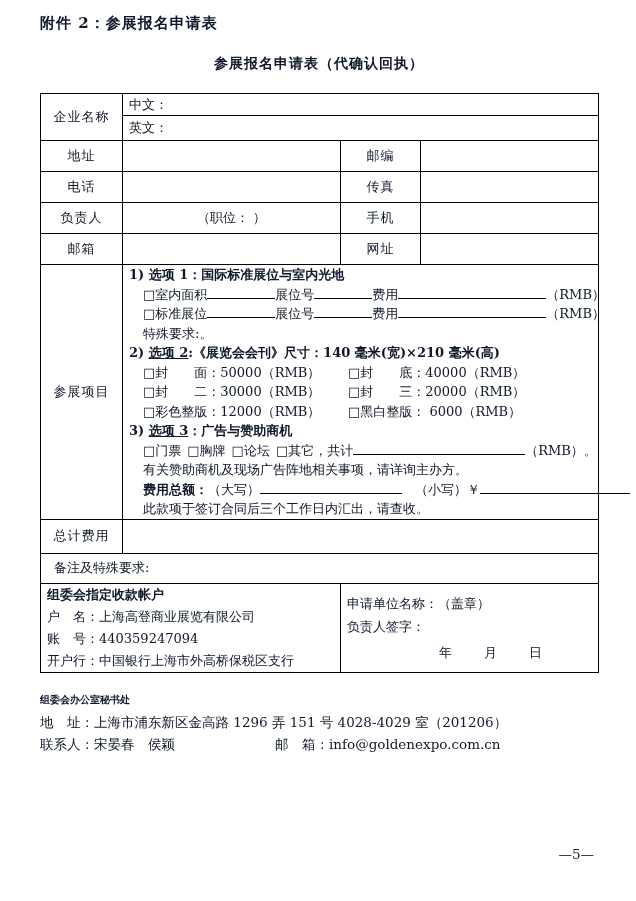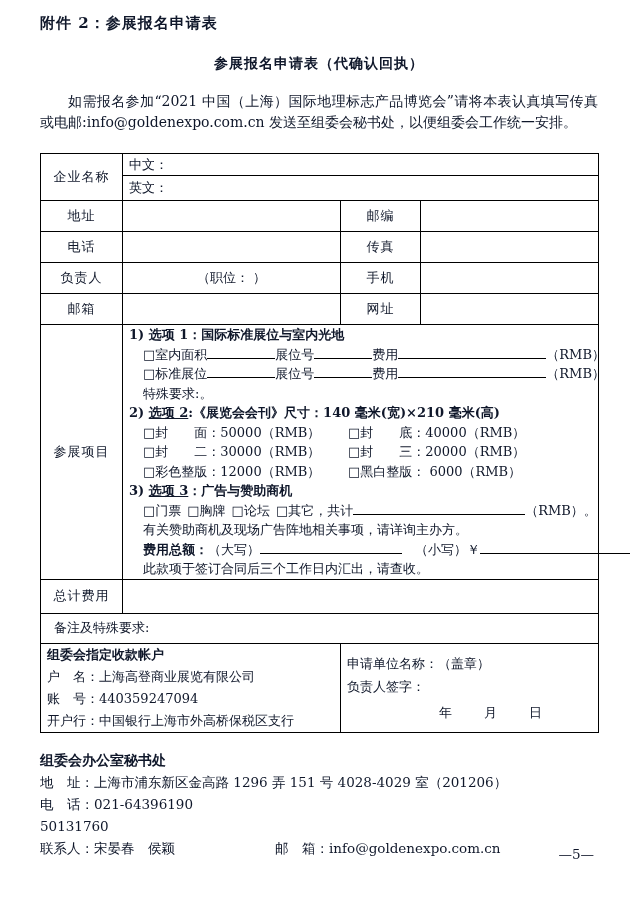--- a/index.html
+++ b/index.html
@@ -38,35 +38,34 @@
   .price-row { display:flex; margin-left:14px; }
   .price-left { width:205px; }
   .cb-group { margin-right:6px; }
   .bold { font-weight:bold; }
 
   td.bank-cell { vertical-align:top; padding:6px 10px; line-height:22px; }
   td.apply-cell { vertical-align:top; padding:9px 12px; line-height:23px; }
   .date-line { margin-left:92px; margin-top:3px; letter-spacing:2px; }
 
   .footer { margin-top:16px; font-size:13.5px; line-height:22px; }
-  .footer-heading { font-weight:bold; font-size:14px; }
+  .footer-heading { font-weight:bold; font-size:10px; }
   .footer-row { display:flex; }
   .footer-col-left { width:235px; }
   .page-number { position:absolute; top:846px; right:42px; font-size:13.5px; }
 </style>
 </head>
 <body>
 
 <div class="page">
 
   <div class="attachment-title">附件 2：参展报名申请表</div>
 
   <div class="main-title">参展报名申请表（代确认回执）</div>
 
-  <p class="intro">如需报名参加“2021 中国（上海）国际地理标志产品博览会”请将本表认真填写传真或电邮:info@goldenexpo.com.cn 发送至组委会秘书处，以便组委会工作统一安排。</p>
 
   <table class="form">
     <colgroup>
       <col style="width:82px">
         <col style="width:218px">
         <col style="width:80px">
         <col style="width:178px">
     </colgroup>
 
     <tbody>
@@ -180,21 +179,20 @@
         <div class="date-line">年　　月　　日</div>
       </td>
     </tr>
   </tbody>
     </table>
 
   <div class="footer">
     <div class="footer-heading">组委会办公室秘书处</div>
     <div>地　址：上海市浦东新区金高路 1296 弄 151 号 4028-4029 室（201206）</div>
     <div class="footer-row">
-      <span class="footer-col-left">电　话：021-64396190　50131760</span>
     </div>
     <div class="footer-row">
       <span class="footer-col-left">联系人：宋晏春　侯颖</span>
       <span>邮　箱：info@goldenexpo.com.cn</span>
     </div>
   </div>
 
   <div class="page-number">—5—</div>
 
 </div>

